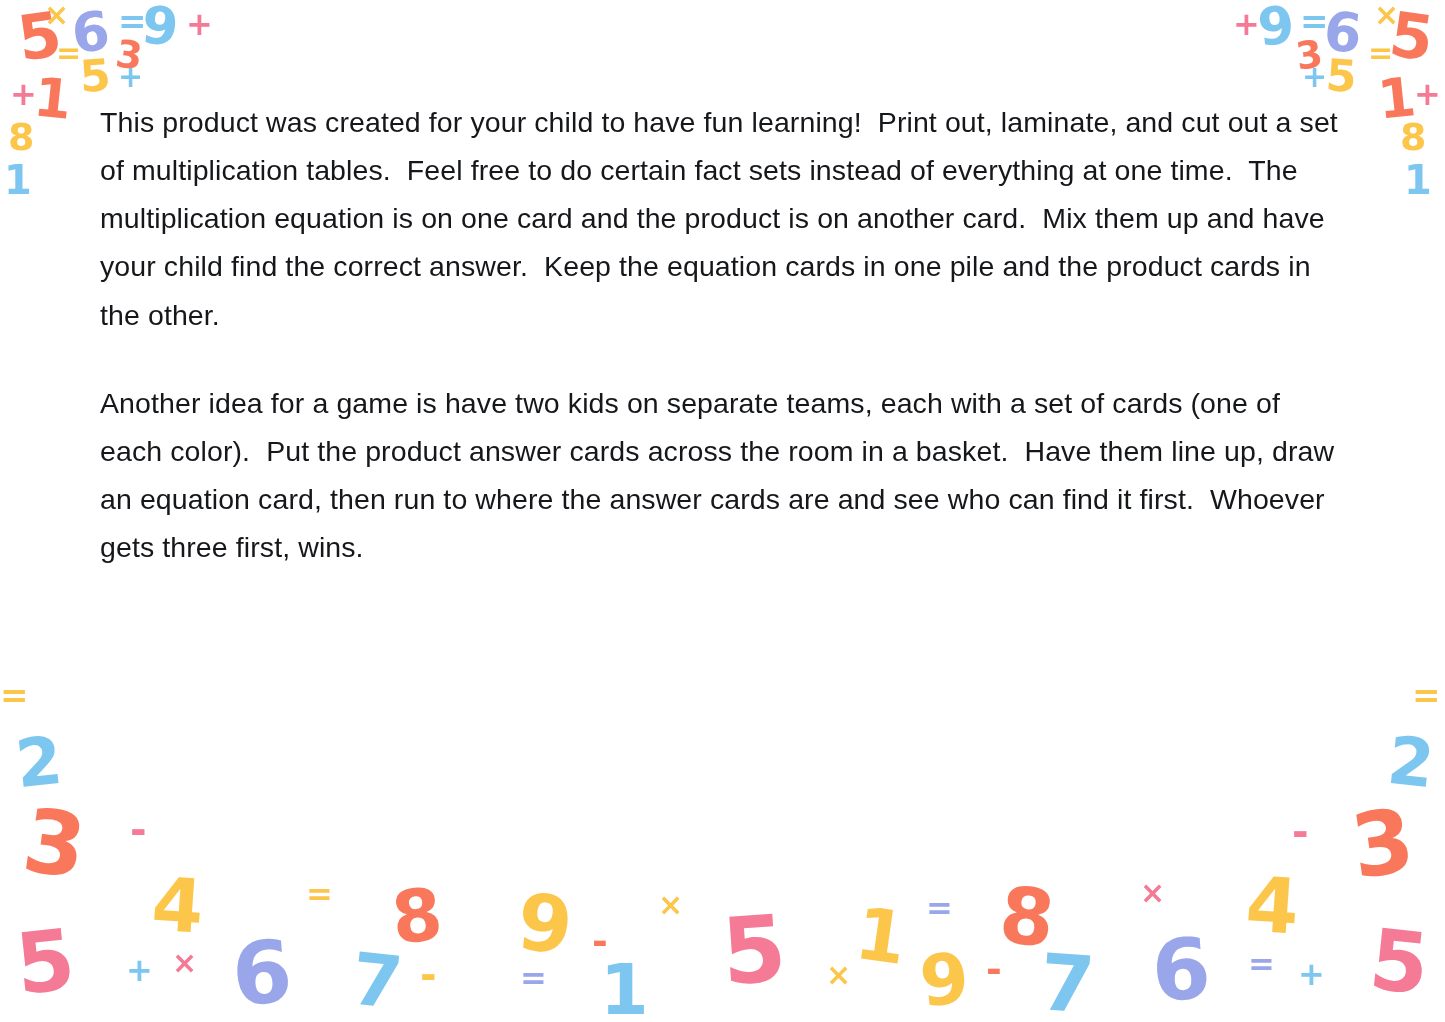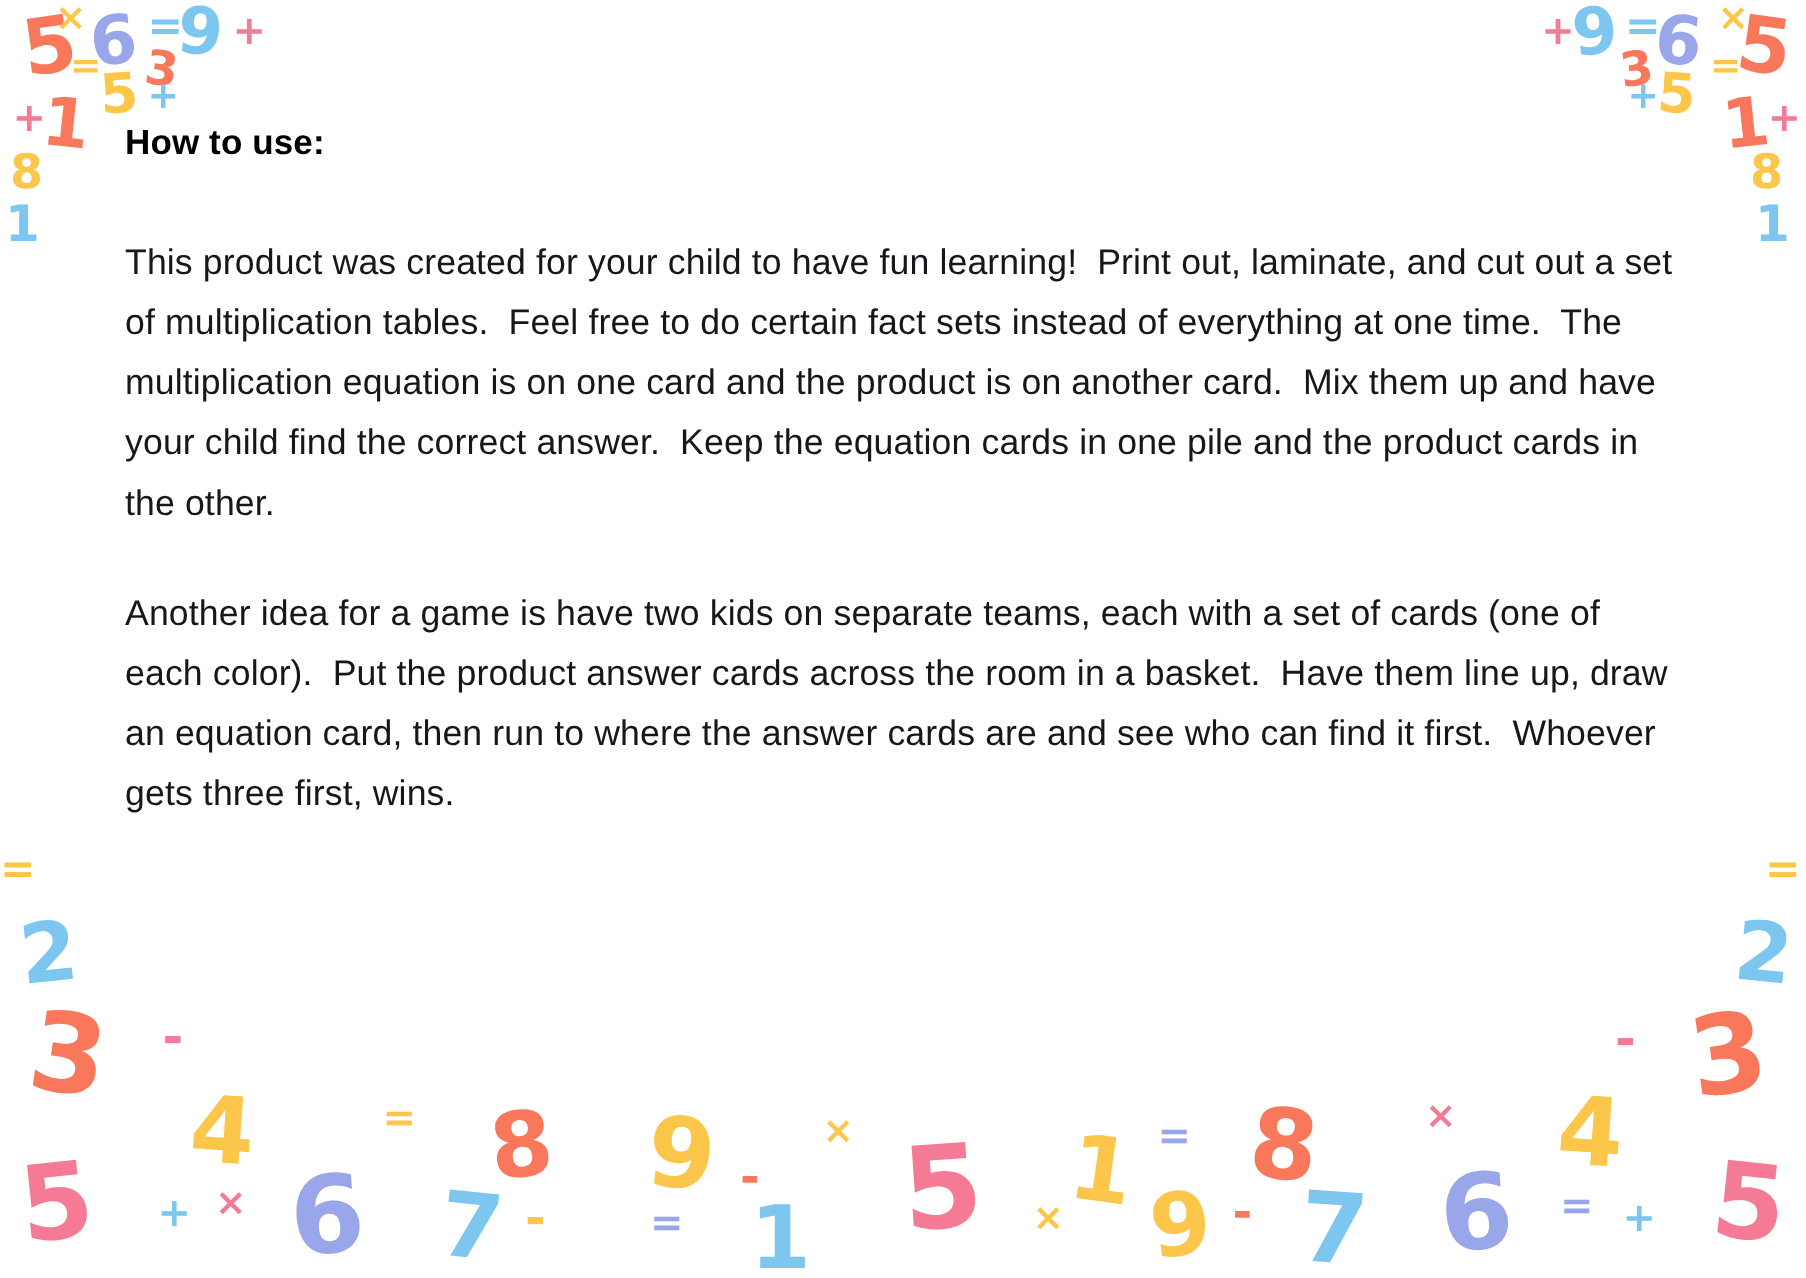--- a/index.html
+++ b/index.html
@@ -115,16 +115,15 @@
     <span class="deco" style="left: 1292px; top: 812px; font-size: 40px; color: rgb(244, 122, 149); transform: rotate(0deg);">-</span>
     <span class="deco" style="left: 1248px; top: 948px; font-size: 32px; color: rgb(154, 166, 234); transform: rotate(0deg);">=</span>
     <span class="deco" style="left: 1298px; top: 958px; font-size: 32px; color: rgb(124, 198, 239); transform: rotate(0deg);">+</span>
     <span class="deco" style="left: 1352px; top: 800px; font-size: 88px; color: rgb(249, 120, 92); transform: rotate(-8deg);">3</span>
     <span class="deco" style="left: 1388px; top: 730px; font-size: 66px; color: rgb(124, 198, 239); transform: rotate(6deg);">2</span>
     <span class="deco" style="left: 1412px; top: 678px; font-size: 34px; color: rgb(252, 198, 75); transform: rotate(0deg);">=</span>
     <span class="deco" style="left: 1370px; top: 920px; font-size: 84px; color: rgb(244, 122, 149); transform: rotate(6deg);">5</span>
   </div>
 
 <div class="page-content">
-  <h1 class="doc-title">How to use:</h1>
   <p class="doc-para">This product was created for your child to have fun learning!  Print out, laminate, and cut out a set of multiplication tables.  Feel free to do certain fact sets instead of everything at one time.  The multiplication equation is on one card and the product is on another card.  Mix them up and have your child find the correct answer.  Keep the equation cards in one pile and the product cards in the other.</p>
   <p class="doc-para">Another idea for a game is have two kids on separate teams, each with a set of cards (one of each color).  Put the product answer cards across the room in a basket.  Have them line up, draw an equation card, then run to where the answer cards are and see who can find it first.  Whoever gets three first, wins.</p>
 </div>
 
 </body></html>

